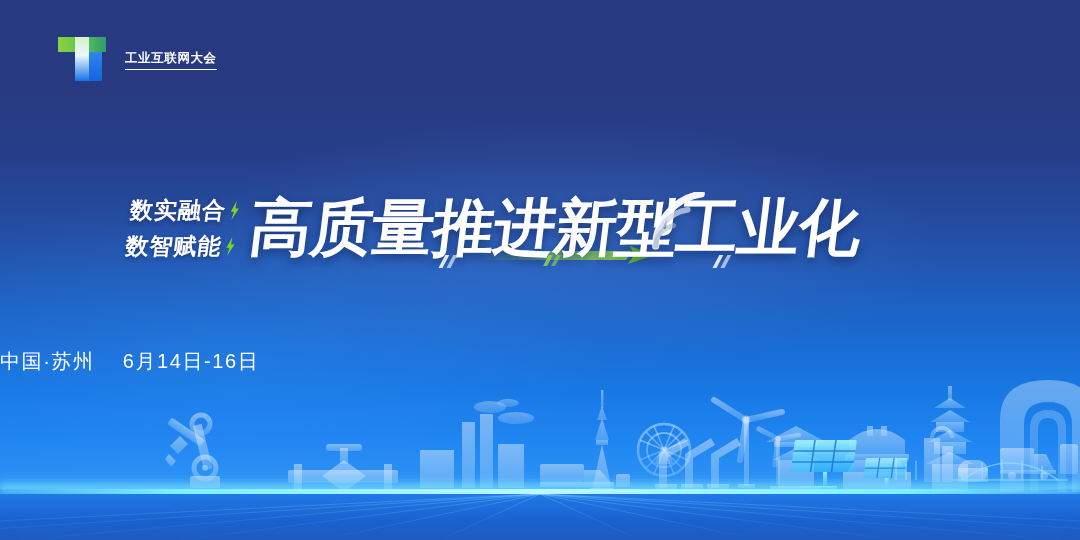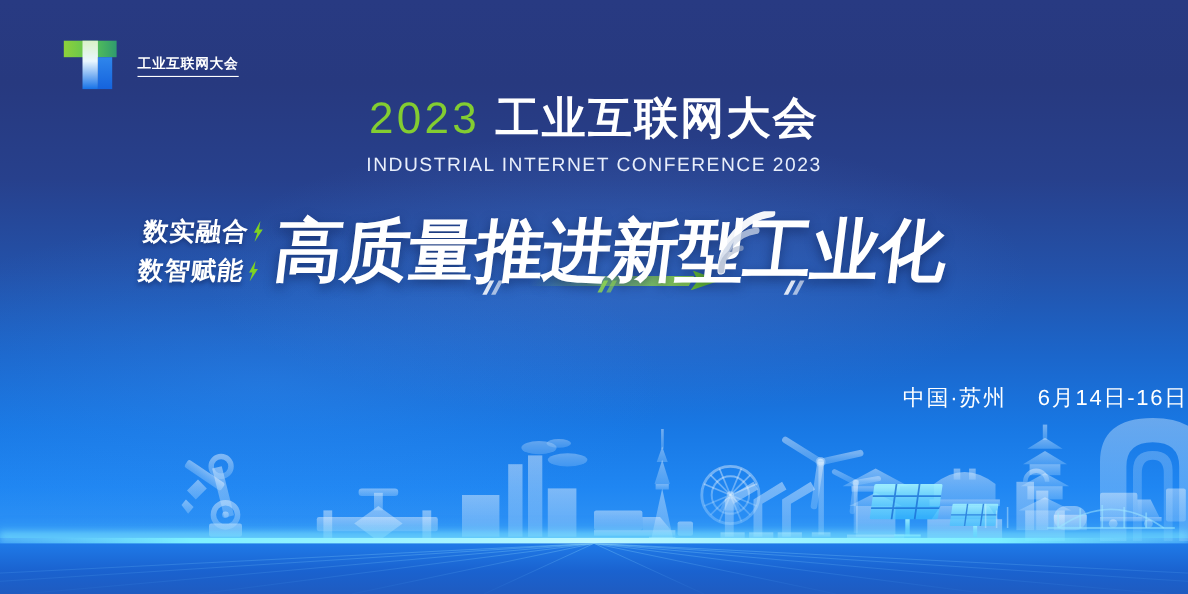--- a/index.html
+++ b/index.html
@@ -101,21 +101,21 @@
   
   .dash{position:absolute;bottom:2px;height:13px;width:4px;background:#ffffff;opacity:.85;
     transform:skewX(-22deg);z-index:3;}
   .dash.g{background:#8fd64f;}
 
   
   .wifi{position:absolute;right:146px;top:6px;width:64px;height:58px;z-index:3;}
 
   
   .meta{
-    position:absolute;left:0;right:0;top:348px;text-align:right;
+    position:absolute;left:0;right:0;top:348px;text-align:left;
     font-size:20px;font-weight:400;color:#ffffff;letter-spacing:1.6px;white-space:nowrap;
   }
   .meta .gap{display:inline-block;width:28px;}
 
   
   .skyline{position:absolute;left:0;right:0;bottom:48px;height:130px;}
   .skyline svg{display:block;width:100%;height:100%;}
 
   
   .horizon{
@@ -163,26 +163,20 @@
         <rect x="6" y="7" width="48" height="15" fill="url(#lgTop)"></rect>
         <rect x="23" y="7" width="14" height="44" fill="url(#lgStem)"></rect>
         <rect x="37" y="22" width="13" height="29" fill="url(#lgBar)"></rect>
       </svg>
     </div>
     <div class="logo-text">
       <div class="logo-cn">工业互联网大会</div>
     </div>
   </div>
 
-  <div class="title-block">
-    <div class="title-main">
-      <span class="yr">2023</span><span class="cn">工业互联网大会</span>
-    </div>
-    <div class="title-sub">INDUSTRIAL INTERNET CONFERENCE 2023</div>
-  </div>
 
   <div class="slogan">
 
     <div class="slogan-small">
       <div class="ln">
         <span>数实融合</span>
         <span class="bolt"></span>
       </div>
       <div class="ln">
         <span>数智赋能</span>

